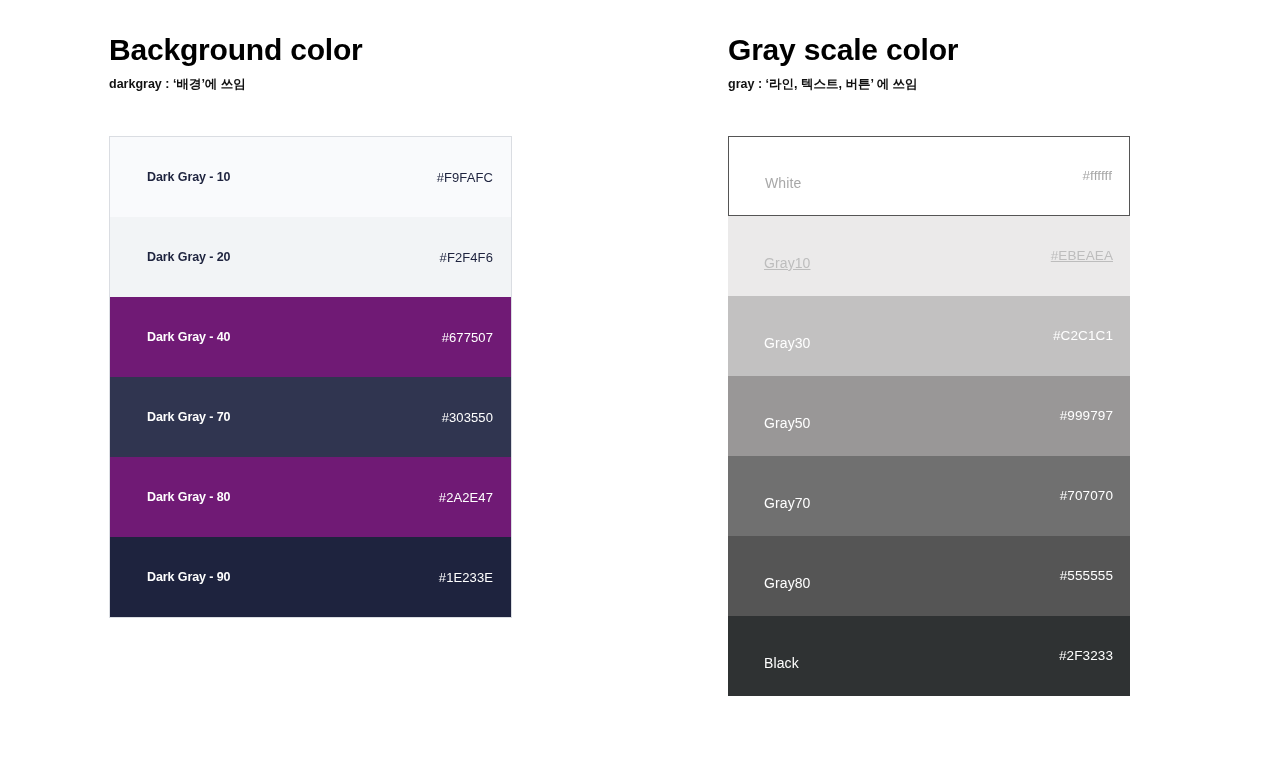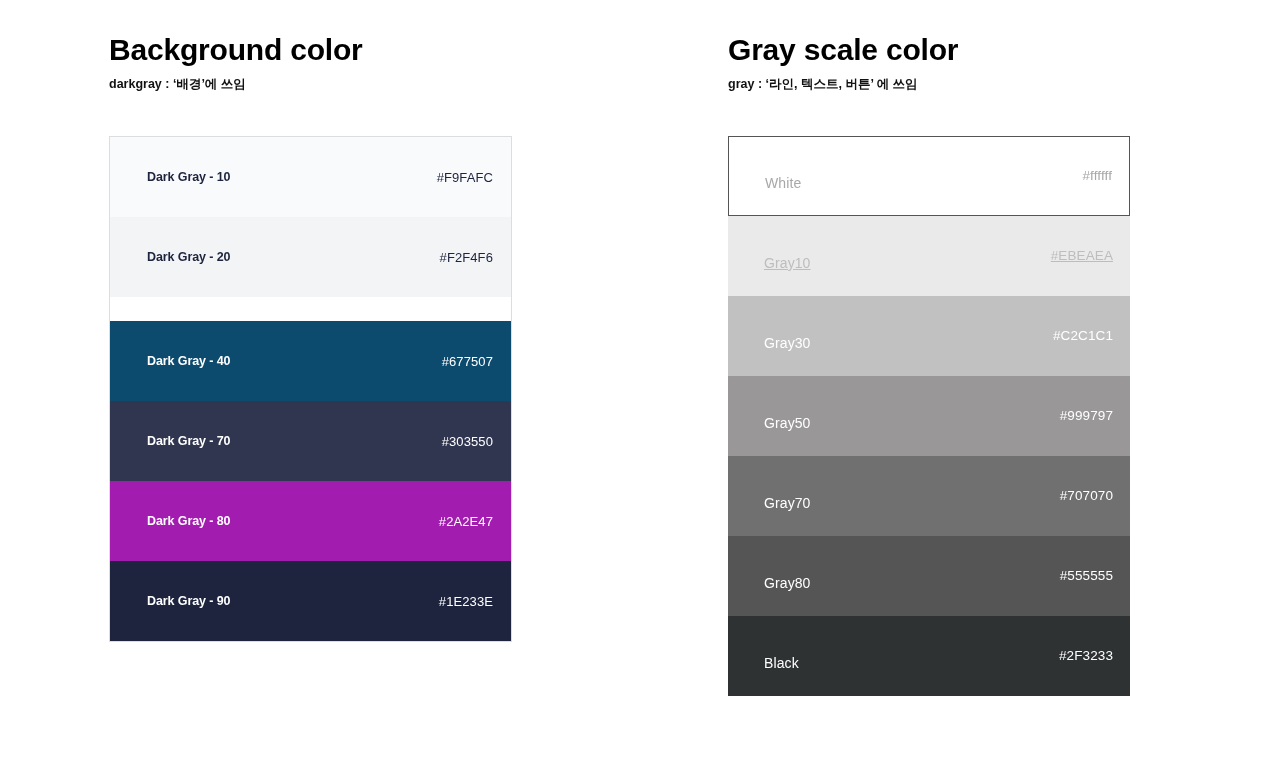--- a/index.html
+++ b/index.html
@@ -110,29 +110,29 @@
   <p class="section-subtitle">darkgray : ‘배경’에 쓰임</p>
   <div class="swatch-stack" id="stack-left">
       <div class="swatch-row" style="background: rgb(249, 250, 252); color: rgb(30, 35, 62);">
         <span class="swatch-name">Dark Gray - 10</span>
         <span class="swatch-hex">#F9FAFC</span>
       </div>
       <div class="swatch-row" style="background: rgb(242, 244, 246); color: rgb(30, 35, 62);">
         <span class="swatch-name">Dark Gray - 20</span>
         <span class="swatch-hex">#F2F4F6</span>
       </div>
-      <div class="swatch-row" style="background: #0c4a6e; color: rgb(255, 255, 255); margin-top: 24px;">
+      <div class="swatch-row" style="background: #701a75; color: rgb(255, 255, 255);">
         <span class="swatch-name">Dark Gray - 40</span>
         <span class="swatch-hex">#677507</span>
       </div>
       <div class="swatch-row" style="background: rgb(48, 53, 80); color: rgb(255, 255, 255);">
         <span class="swatch-name">Dark Gray - 70</span>
         <span class="swatch-hex">#303550</span>
       </div>
-      <div class="swatch-row" style="background: #a21caf; color: rgb(255, 255, 255);">
+      <div class="swatch-row" style="background: #701a75; color: rgb(255, 255, 255);">
         <span class="swatch-name">Dark Gray - 80</span>
         <span class="swatch-hex">#2A2E47</span>
       </div>
       <div class="swatch-row" style="background: rgb(30, 35, 62); color: rgb(255, 255, 255);">
         <span class="swatch-name">Dark Gray - 90</span>
         <span class="swatch-hex">#1E233E</span>
       </div>
     </div>
 </div>
 

